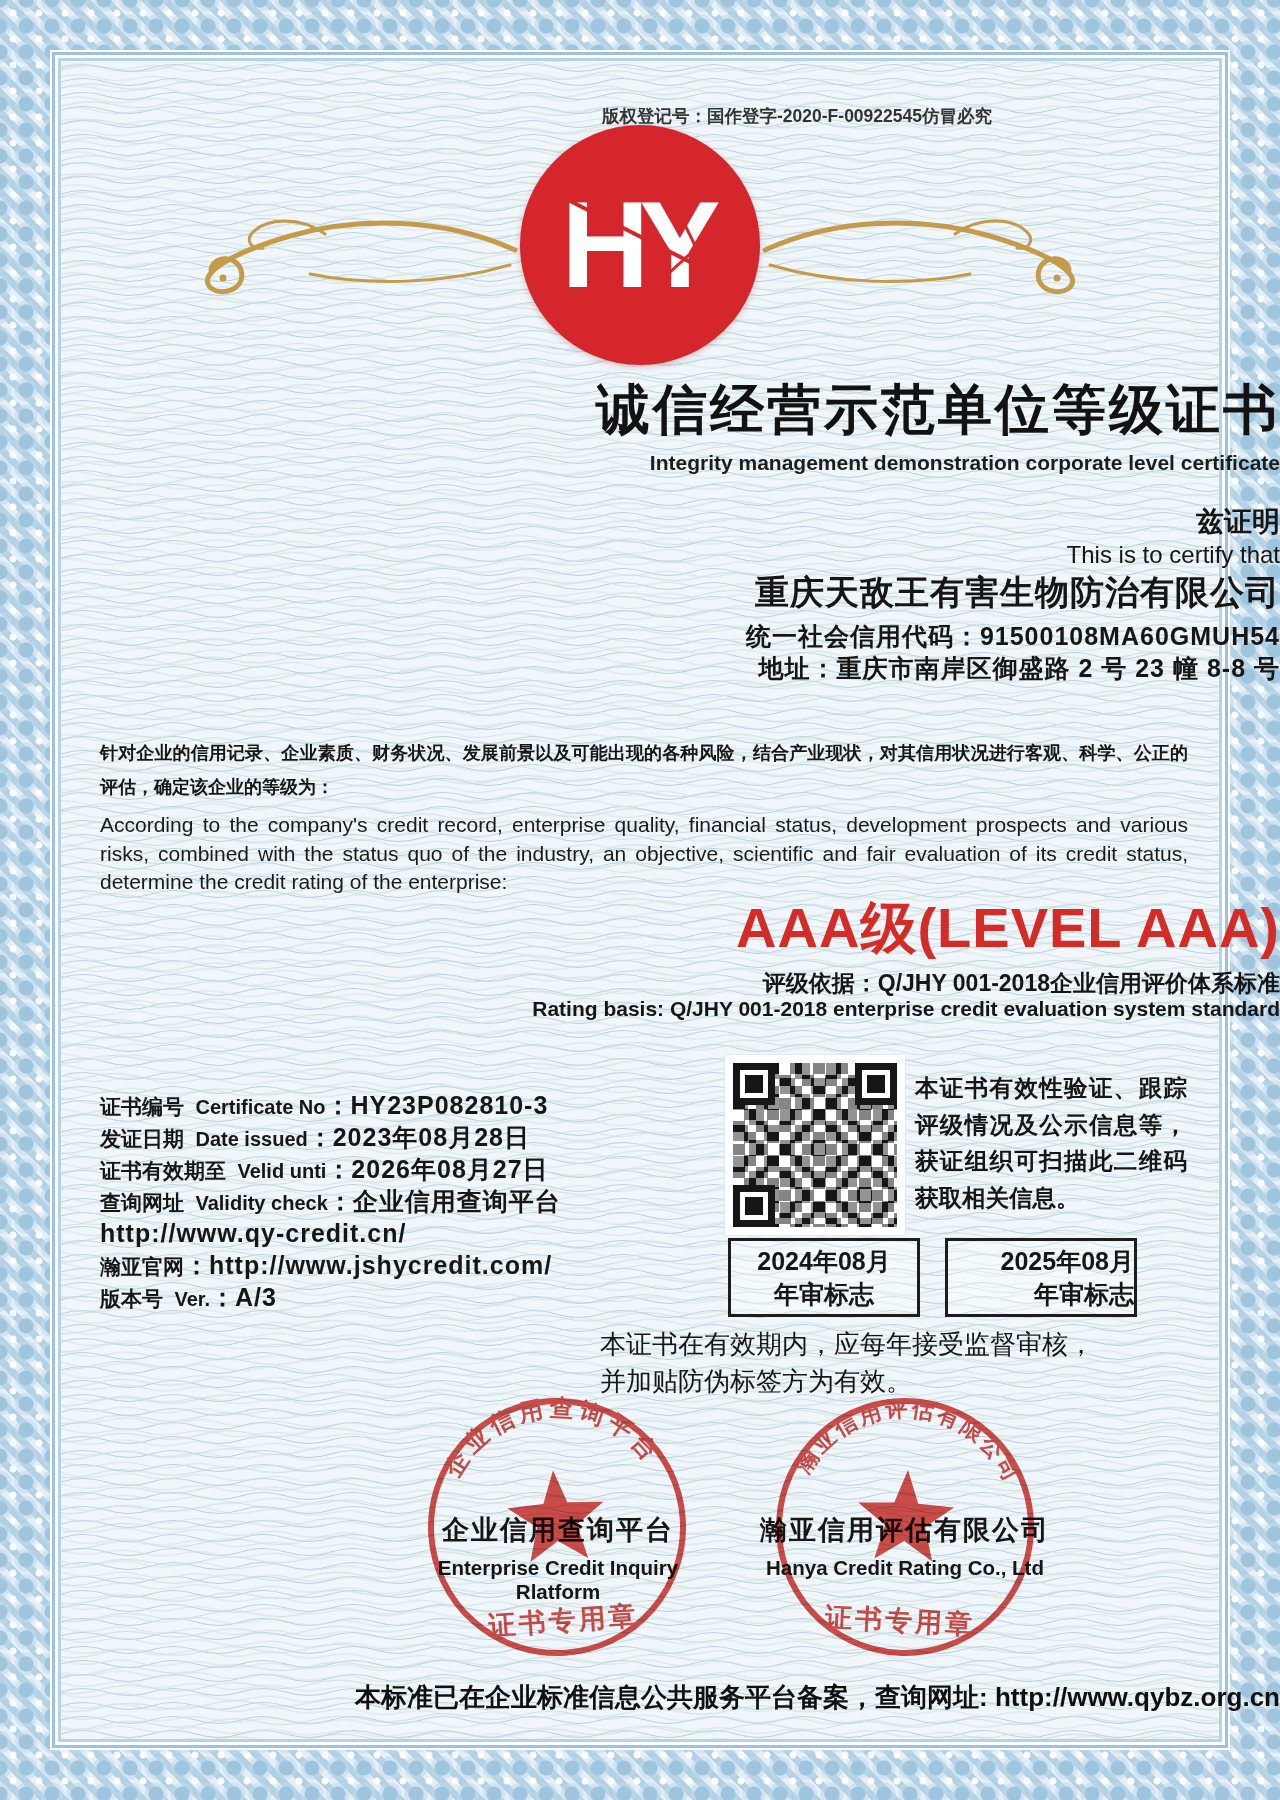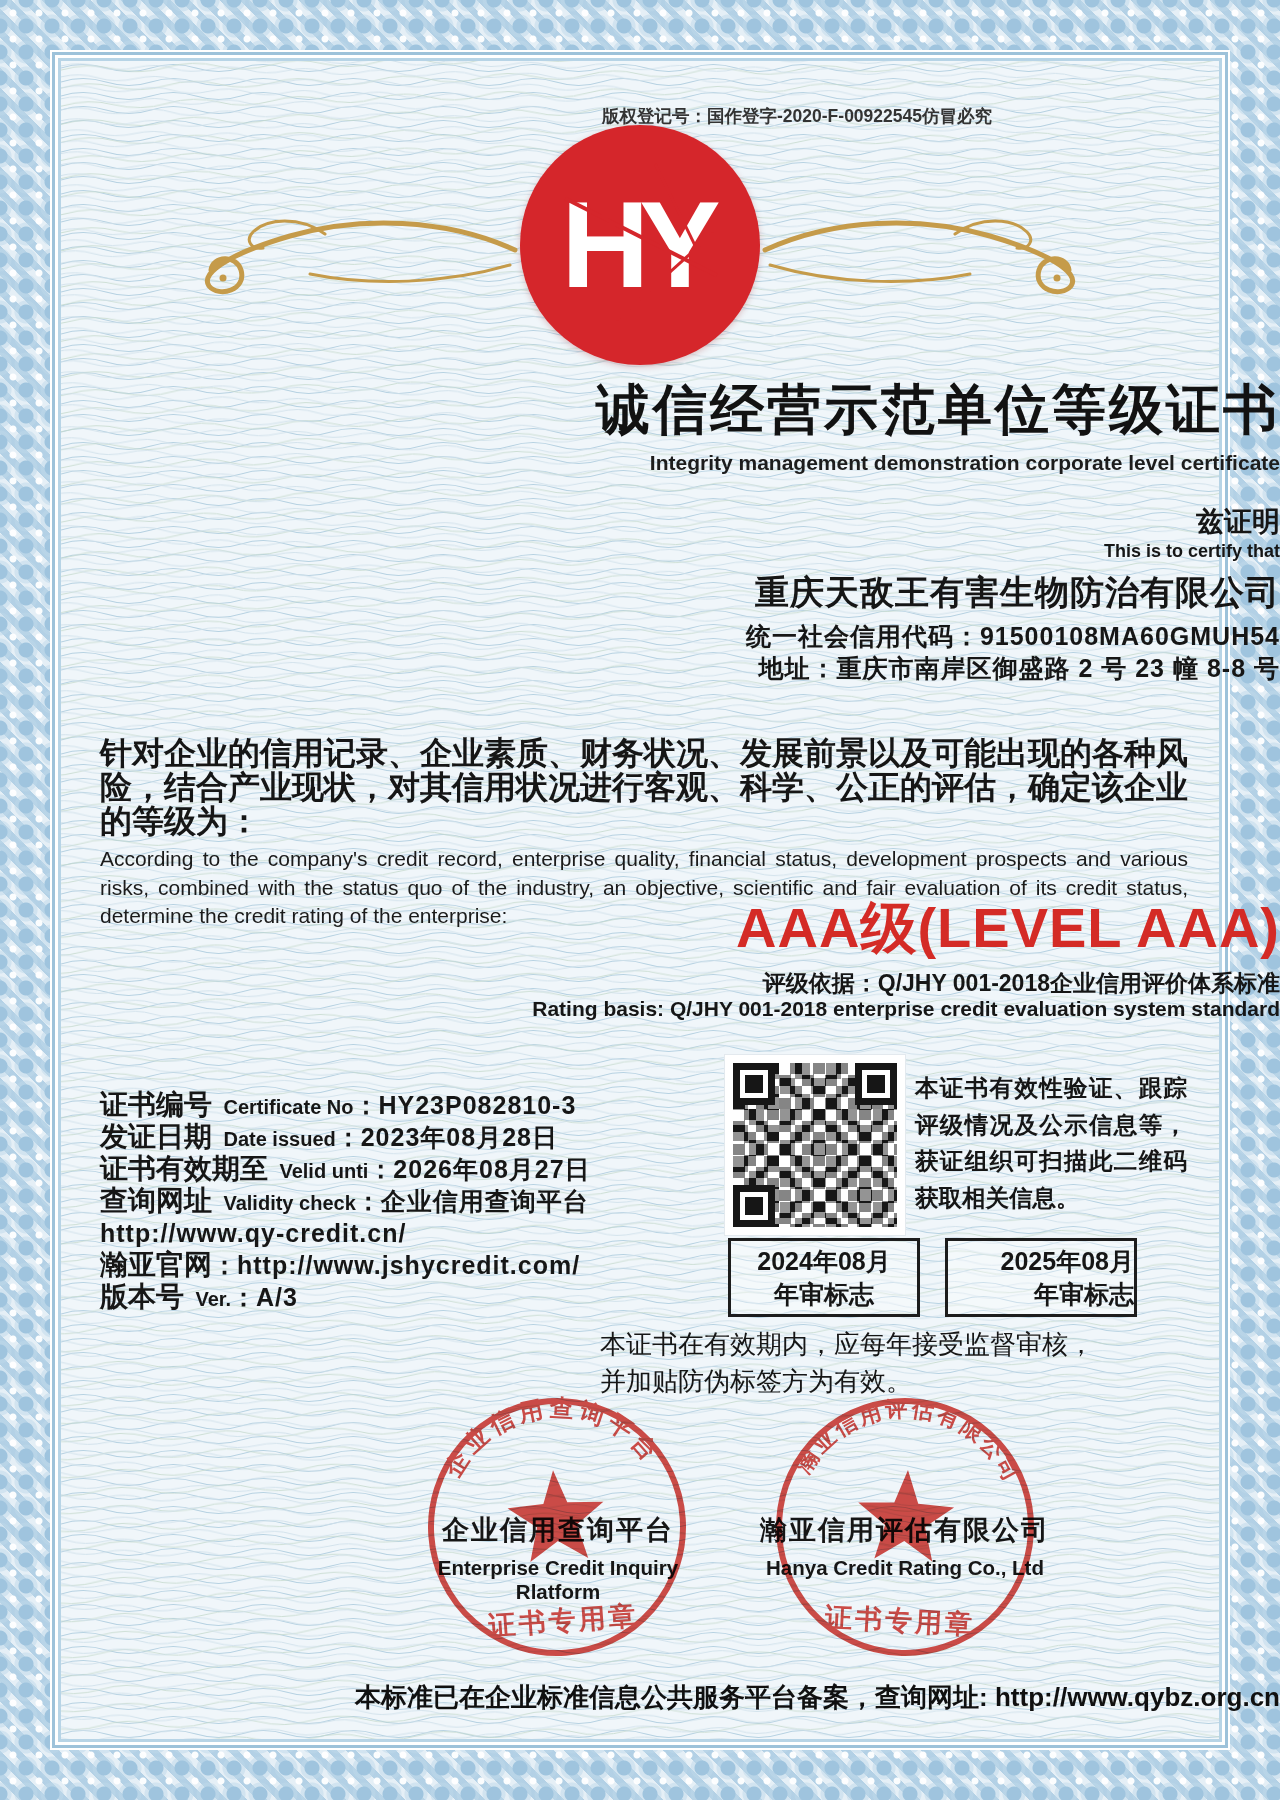--- a/index.html
+++ b/index.html
@@ -28,35 +28,35 @@
   .crack{position:absolute;background:#d5262b;}
   .crack.c1{width:170px;height:4px;top:110px;left:36px;transform:rotate(27deg);}
   .crack.c2{width:130px;height:3px;top:150px;left:80px;transform:rotate(-42deg);}
   .crack.c3{width:90px;height:3px;top:78px;left:110px;transform:rotate(64deg);}
   .flourish{top:210px;width:345px;height:95px;}
   .fl-l{left:175px;} .fl-r{left:760px;}
   
   .title-cn{top:374px;font-size:54px;font-weight:700;letter-spacing:3px;color:#121212;}
   .title-en{top:451px;font-size:21px;font-weight:600;color:#1d1d1d;}
   .certify-cn{top:503px;font-size:28px;font-weight:600;}
-  .certify-en{top:541px;font-size:18px;font-weight:700;}
+  .certify-en{top:541px;font-size:24px;font-weight:400;}
   .company{top:570px;font-size:34px;font-weight:800;letter-spacing:1px;}
   .code-line{top:620px;font-size:25px;font-weight:600;letter-spacing:1px;}
   .addr-line{top:652px;font-size:25px;font-weight:600;letter-spacing:1px;}
   
   .para{top:736px;left:100px;width:1088px;}
-  .para .cn{font-size:32px;line-height:34px;font-weight:600;text-align:justify;}
+  .para .cn{font-size:18px;line-height:34px;font-weight:600;text-align:justify;}
   .para .en{margin-top:7px;font-size:21px;line-height:28.5px;color:#1b1b1b;text-align:justify;}
   .aaa{top:891px;font-size:56px;font-weight:800;color:#d42b26;letter-spacing:1px;}
   .basis-cn{top:968px;font-size:23px;font-weight:600;}
   .basis-en{top:997px;font-size:21px;font-weight:600;}
   
   .details{top:1089px;left:100px;width:560px;}
   .dline{height:32px;line-height:32px;white-space:nowrap;}
-  .dcn{font-size:28px;font-weight:600;}
+  .dcn{font-size:21px;font-weight:600;}
   .den{font-size:20px;font-weight:600;margin-left:7px;}
   .dcolon{font-size:25px;font-weight:600;}
   .dval{font-size:25px;font-weight:600;letter-spacing:1px;}
   
   .qr{top:1055px;left:725px;width:180px;height:180px;background:#fff;box-shadow:0 0 0 1px #e3e9ee;}
   .qr-m{position:absolute;inset:8px;background-color:#fff;
         background-image:repeating-conic-gradient(#161616 0% 25%, #ffffff 0% 50%);background-size:23px 23px;}
   .qr-m2{position:absolute;inset:8px;opacity:.5;
         background-image:repeating-conic-gradient(rgba(255,255,255,.95) 0% 25%, rgba(22,22,22,.92) 0% 50%);background-size:31px 31px;}
   .fd{position:absolute;width:42px;height:42px;border:7px solid #161616;background:#fff;box-sizing:border-box;}

